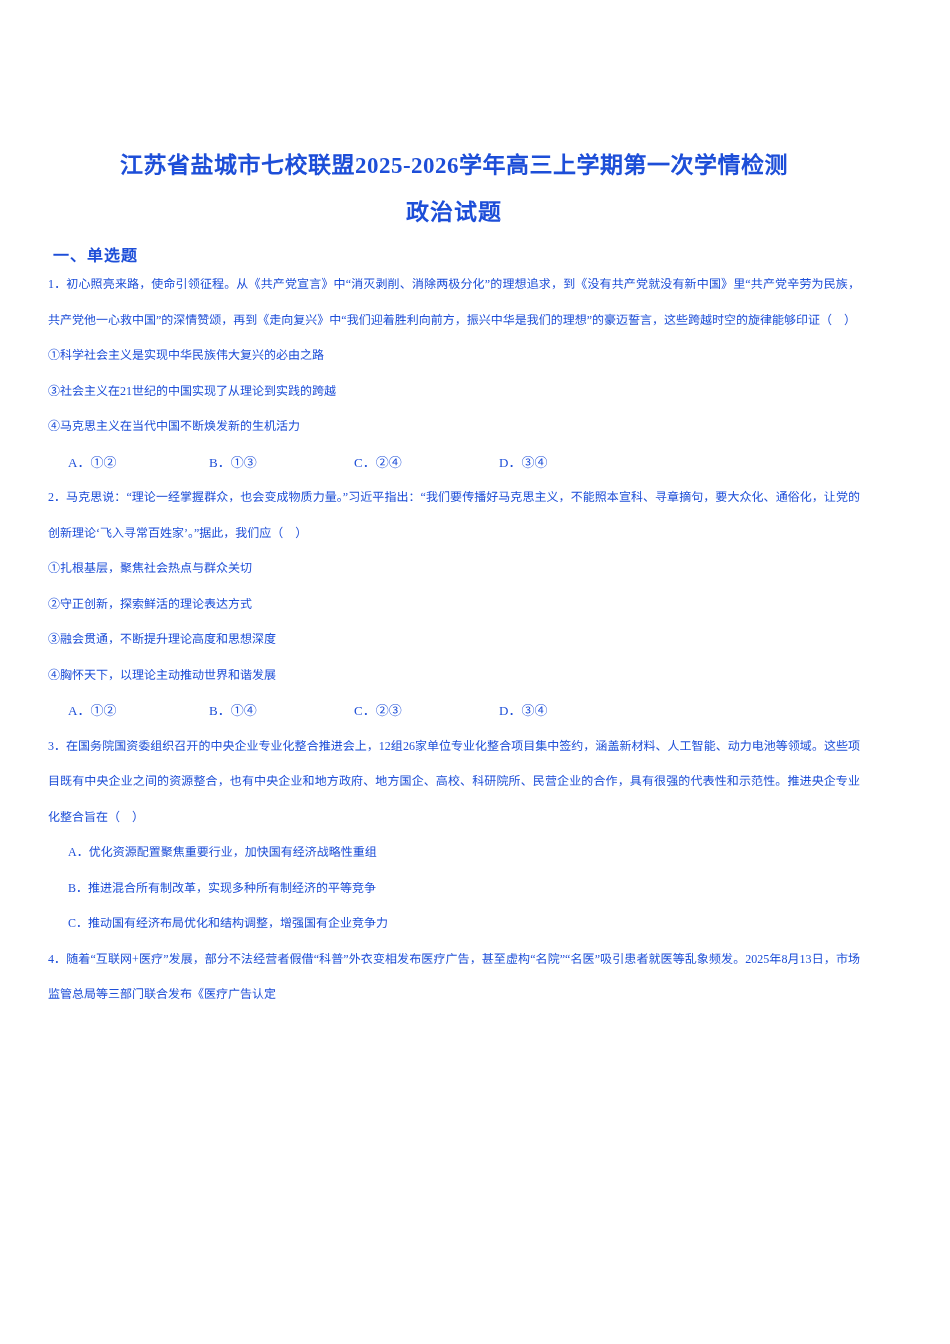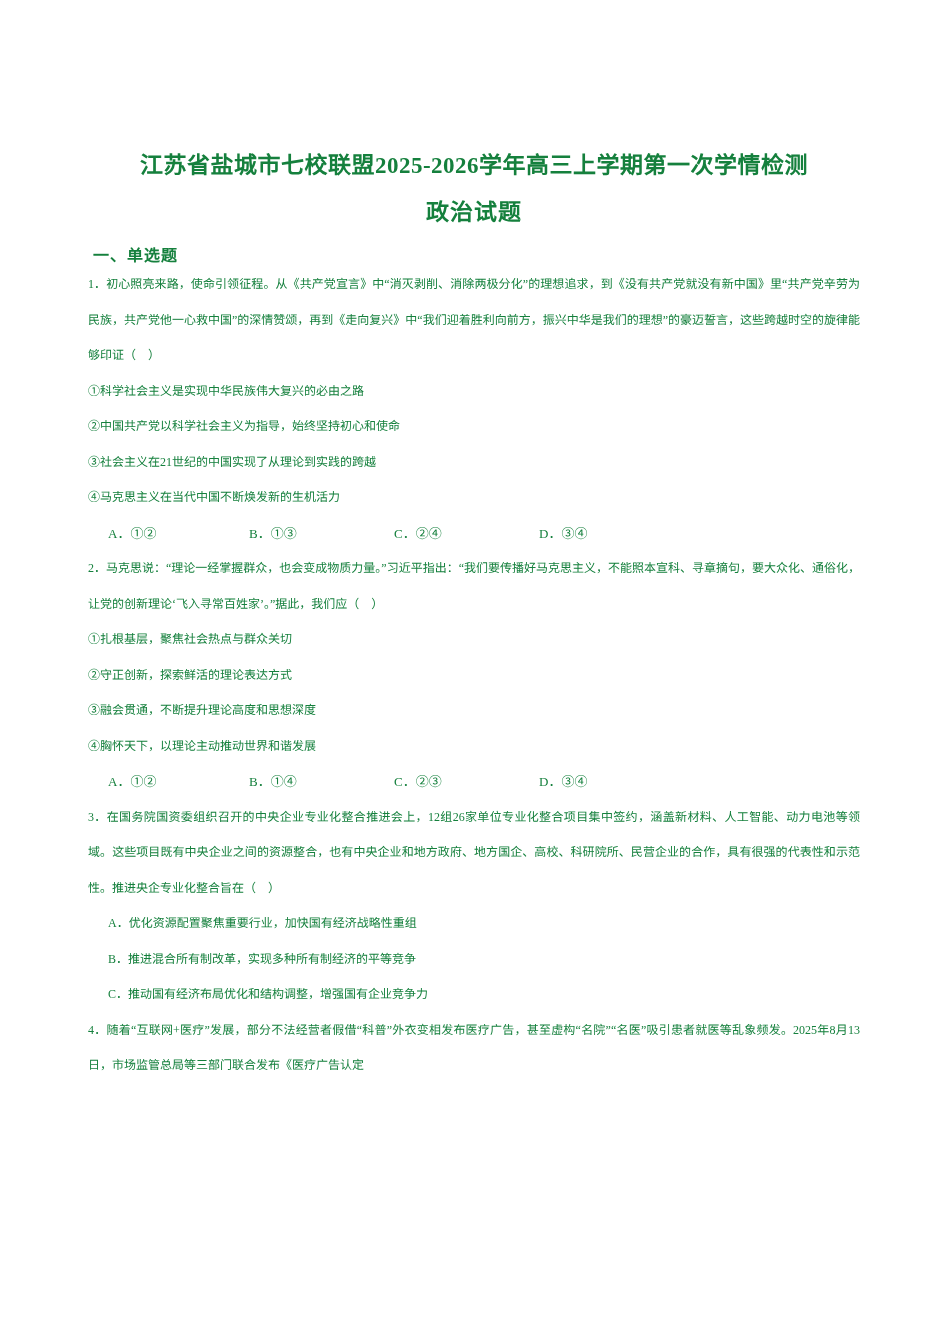--- a/index.html
+++ b/index.html
@@ -6,23 +6,23 @@
     margin: 0;
     padding: 0;
     background: #ffffff;
   }
   .page {
     position: relative;
     width: 950px;
     height: 1344px;
     margin: 0 auto;
     background: #ffffff;
-    color: #15803d;
+    color: #1d4ed8;
     box-sizing: border-box;
-    padding: 150px 90px 0 88px;
+    padding: 150px 90px 0 48px;
     font-family: "Liberation Serif", "DejaVu Serif", serif;
     overflow: hidden;
   }
   .doc-title {
     margin: 0;
     font-size: 23px;
     font-weight: 700;
     line-height: 32px;
     text-align: center;
     letter-spacing: 0.5px;
@@ -69,21 +69,20 @@
 <div class="page">
 
   <h1 class="doc-title">江苏省盐城市七校联盟2025-2026学年高三上学期第一次学情检测</h1>
   <h2 class="doc-subtitle">政治试题</h2>
   <div class="section-header">一、单选题</div>
 
   <div class="body-text">
 
     <p>1．初心照亮来路，使命引领征程。从《共产党宣言》中“消灭剥削、消除两极分化”的理想追求，到《没有共产党就没有新中国》里“共产党辛劳为民族，共产党他一心救中国”的深情赞颂，再到《走向复兴》中“我们迎着胜利向前方，振兴中华是我们的理想”的豪迈誓言，这些跨越时空的旋律能够印证（　）</p>
     <p>①科学社会主义是实现中华民族伟大复兴的必由之路</p>
-    <p>②中国共产党以科学社会主义为指导，始终坚持初心和使命</p>
     <p>③社会主义在21世纪的中国实现了从理论到实践的跨越</p>
     <p>④马克思主义在当代中国不断焕发新的生机活力</p>
     <div class="choice-row">
       <span class="choice-a">A．①②</span>
       <span class="choice-b">B．①③</span>
       <span class="choice-c">C．②④</span>
       <span class="choice-d">D．③④</span>
     </div>
 
     <p>2．马克思说：“理论一经掌握群众，也会变成物质力量。”习近平指出：“我们要传播好马克思主义，不能照本宣科、寻章摘句，要大众化、通俗化，让党的创新理论‘飞入寻常百姓家’。”据此，我们应（　）</p>

